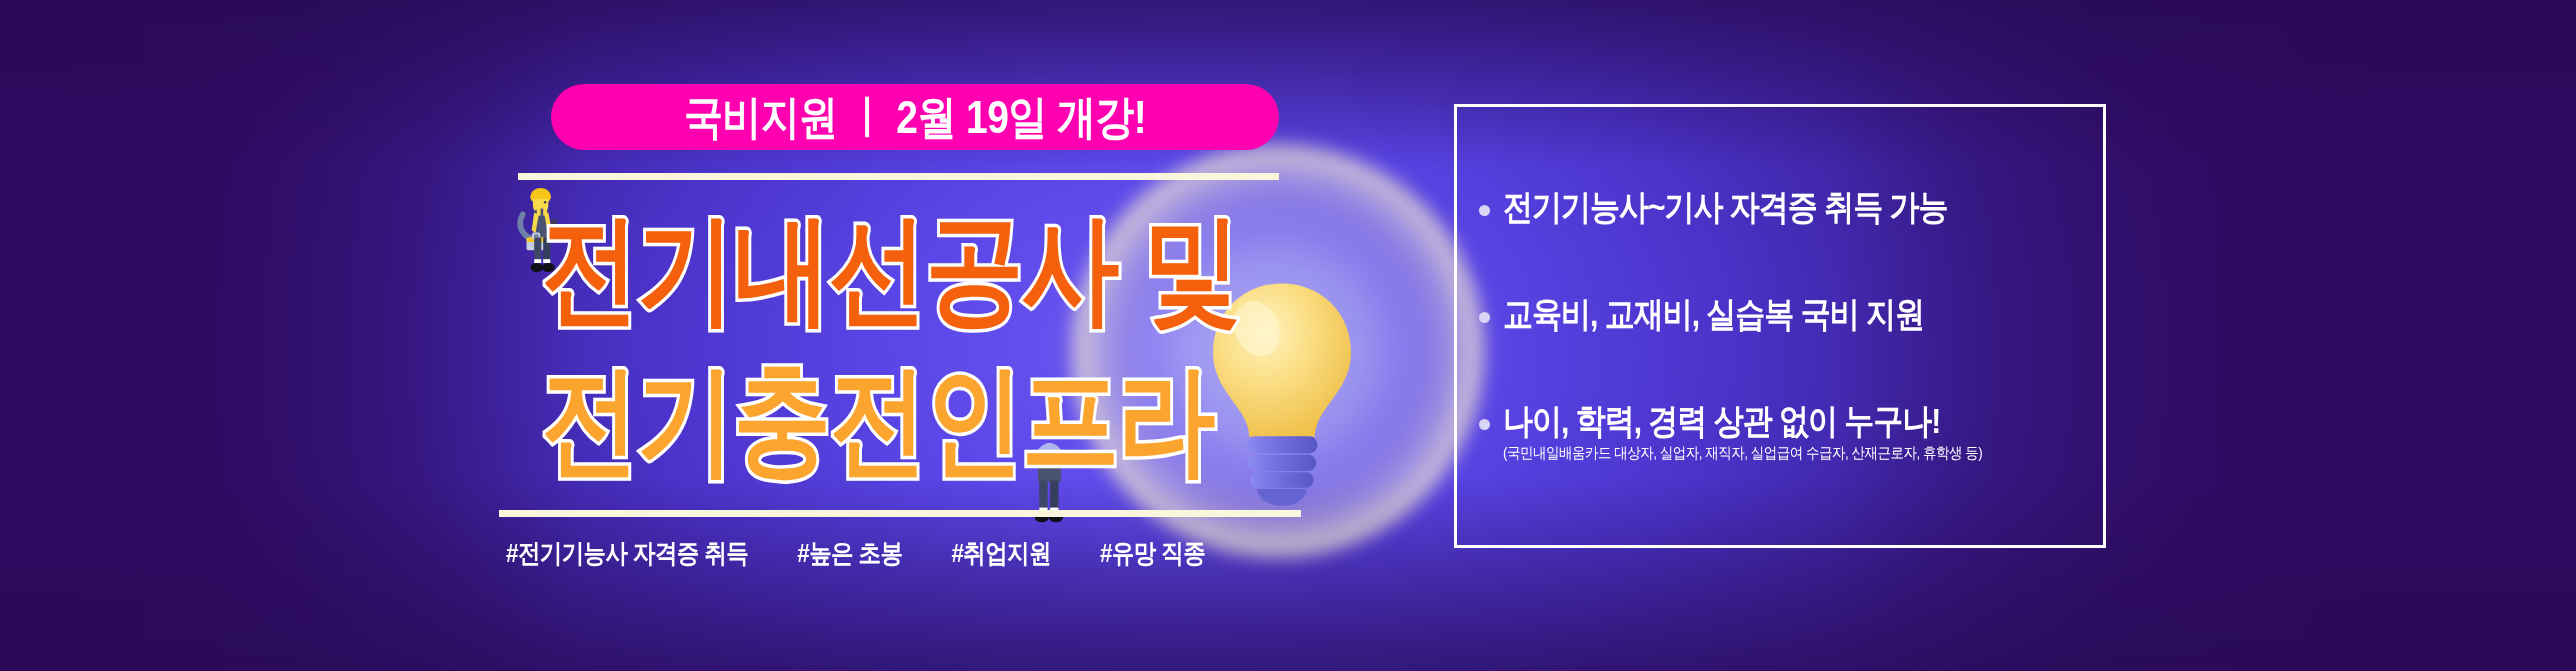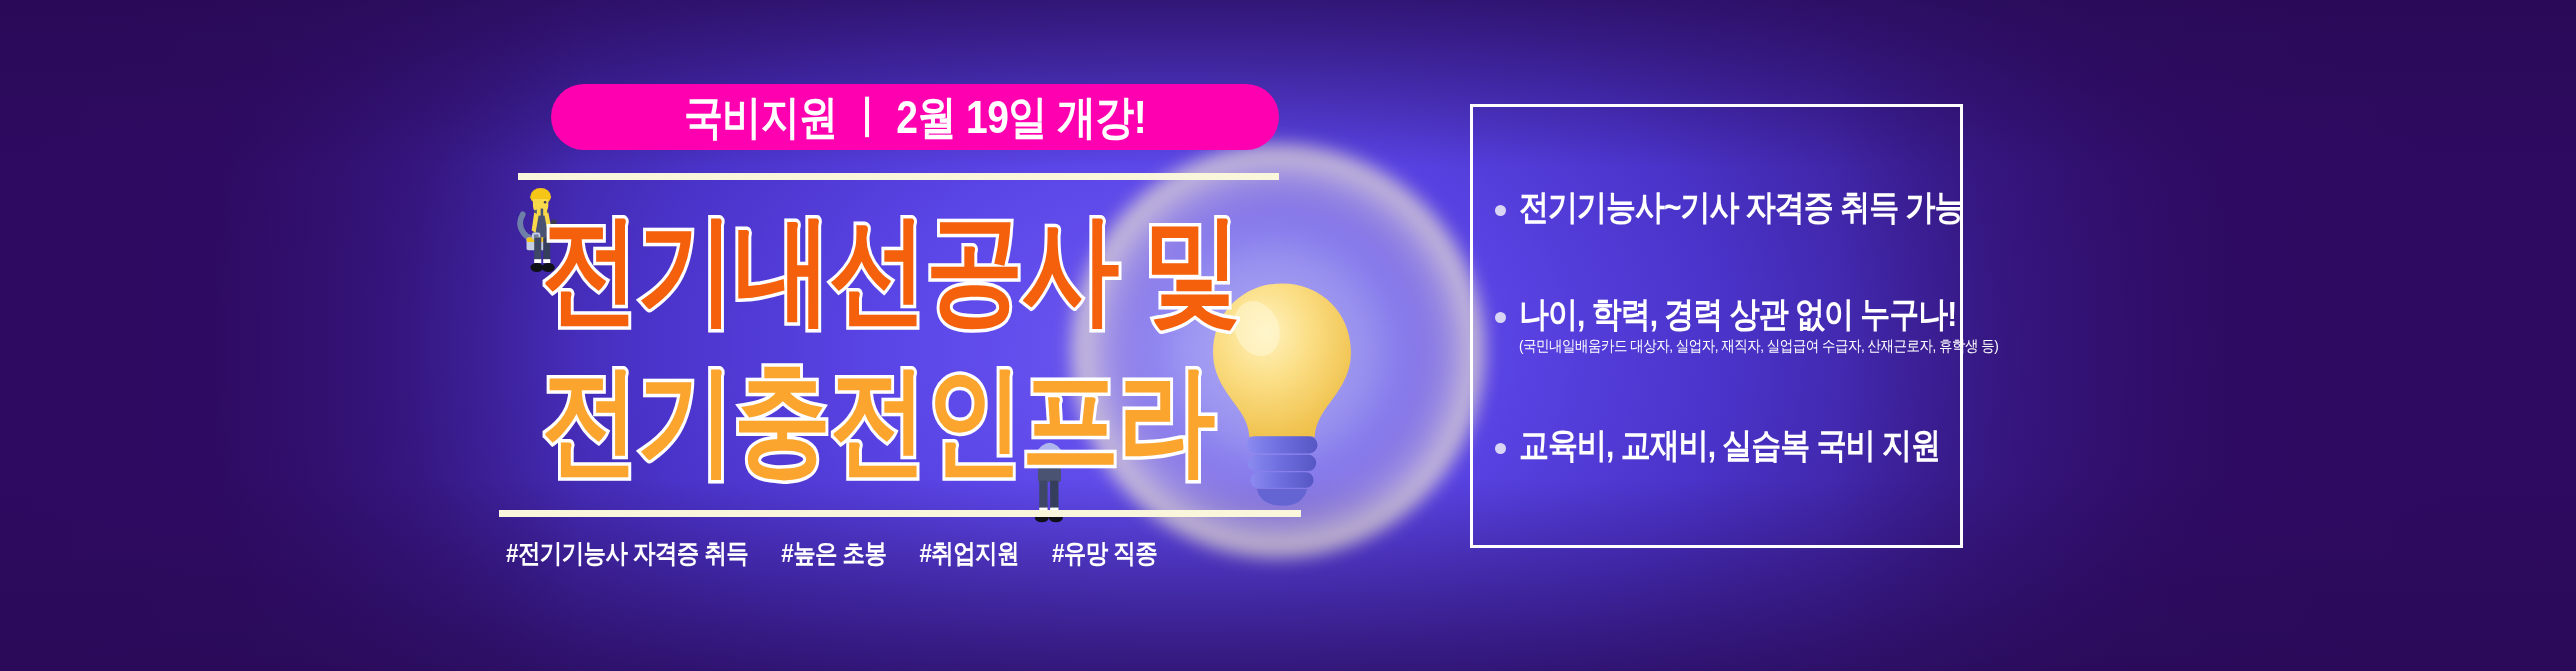--- a/index.html
+++ b/index.html
@@ -127,42 +127,41 @@
   .headline-1 .headline-text{ color:#F4600B; }
   .headline-2 .headline-text{ color:#FBA52E; }
 
   
   .hashtags{
     position:absolute;
     left:506px; top:538px;
     width:824px;
     display:flex;
     align-items:flex-start;
-    gap:33px;
+    gap:49px;
     white-space:nowrap;
   }
   .hashtag{
     color:#FFFFFF;
     font-size:22.5px;
     font-weight:bold;
     letter-spacing:-0.6px;
     transform:scaleY(1.16);
   }
 
   
   .panel{
     position:absolute;
     left:1454px; top:104px;
-    width:493px; height:444px;
+    width:652px; height:444px;
     border:3.2px solid #FFFFFF;
     display:flex;
     flex-direction:column;
     justify-content:space-evenly;
     padding:9px 18px 9px 22px;
-    margin-left:16px;
   }
   .panel-item{
     display:flex;
     align-items:flex-start;
     gap:13px;
   }
   .panel-bullet{
     flex:0 0 auto;
     width:11px; height:11px;
     border-radius:50%;
@@ -308,30 +307,30 @@
     <div class="panel-item">
       <span class="panel-bullet"></span>
       <span class="panel-body">
         <span class="panel-label">전기기능사~기사 자격증 취득 가능</span>
       </span>
     </div>
 
     <div class="panel-item">
       <span class="panel-bullet"></span>
       <span class="panel-body">
+        <span class="panel-label">교육비, 교재비, 실습복 국비 지원</span>
+      </span>
+    </div>
+
+    <div class="panel-item">
+      <span class="panel-bullet"></span>
+      <span class="panel-body">
         <span class="panel-label">나이, 학력, 경력 상관 없이 누구나!</span>
         <span class="panel-note">(국민내일배움카드 대상자, 실업자, 재직자, 실업급여 수급자, 산재근로자, 휴학생 등)</span>
       </span>
     </div>
 
-    <div class="panel-item">
-      <span class="panel-bullet"></span>
-      <span class="panel-body">
-        <span class="panel-label">교육비, 교재비, 실습복 국비 지원</span>
-      </span>
-    </div>
-
 
 
   </div>
 
 </div>
 
 
 </body></html>

